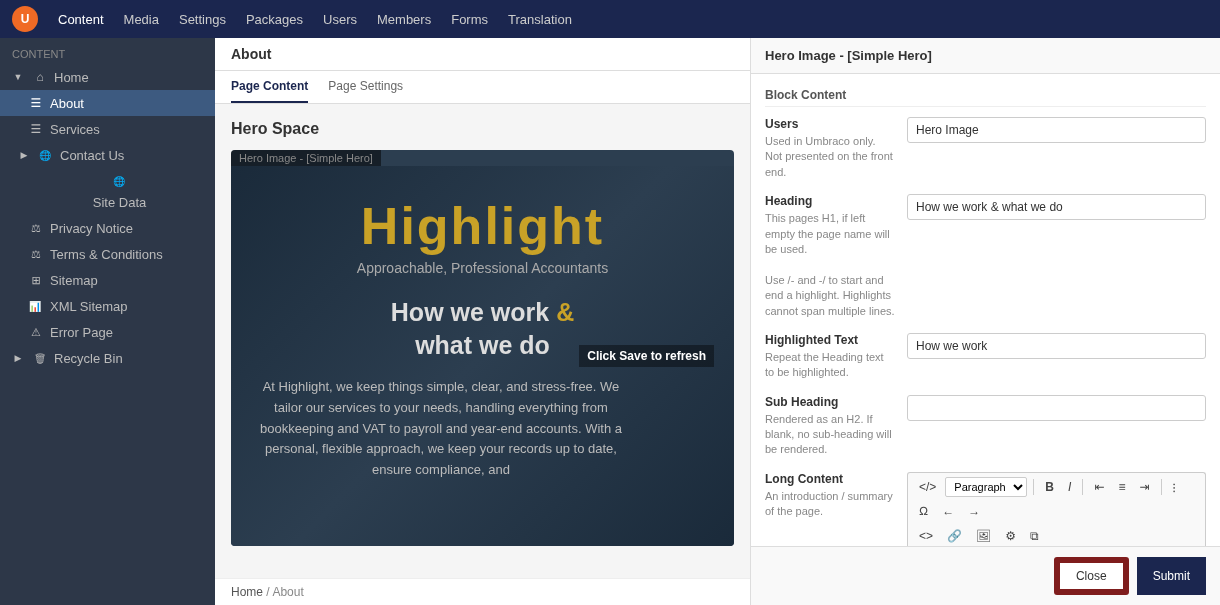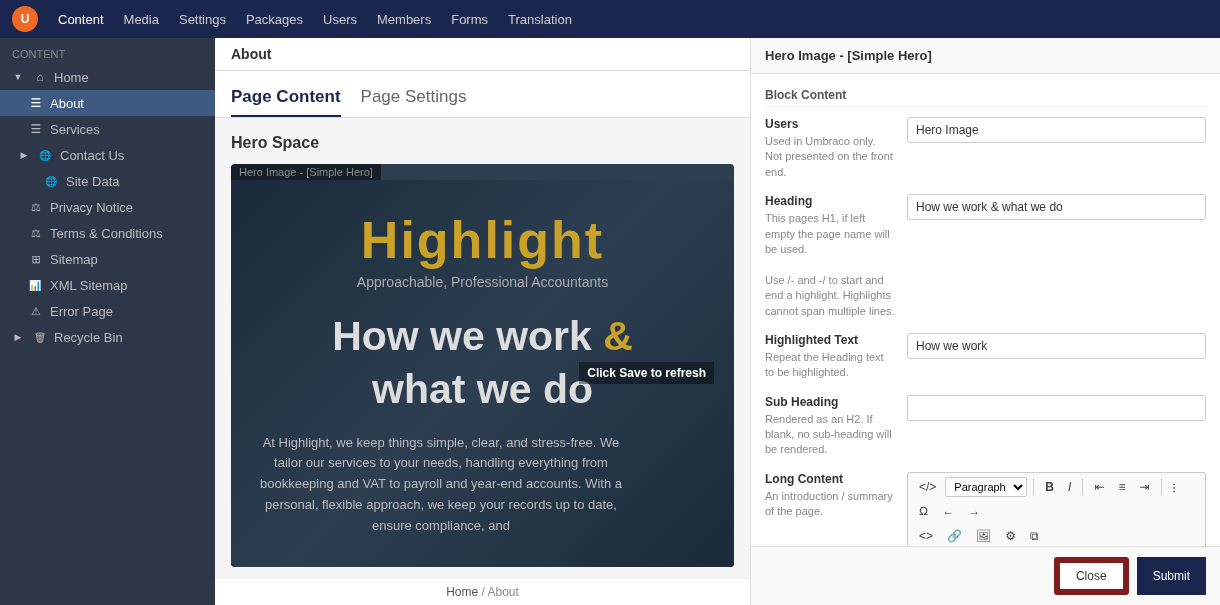--- a/index.html
+++ b/index.html
@@ -102,25 +102,24 @@
     }
     .content-tabs {
       background: #fff;
       border-bottom: 1px solid #ddd;
       display: flex;
       padding: 0 16px;
       gap: 20px;
     }
     .content-tab {
       padding: 8px 0;
-      font-size: 17px;
+      font-size: 12px;
       cursor: pointer;
       color: #666;
       border-bottom: 2px solid transparent;
-      margin-top: 8px;
     }
     .content-tab.active {
       color: #1b264f;
       border-bottom-color: #1b264f;
       font-weight: bold;
     }
     .content-body {
       flex: 1;
       overflow: auto;
       padding: 16px;
@@ -162,21 +161,21 @@
       letter-spacing: 2px;
       margin-bottom: 4px;
     }
     .hero-tagline {
       font-size: 14px;
       color: #aaa;
       text-align: center;
       margin-bottom: 20px;
     }
     .hero-heading {
-      font-size: 41px;
+      font-size: 25px;
       font-weight: bold;
       text-align: center;
       color: #ddd;
       line-height: 1.3;
       margin-bottom: 16px;
     }
     .hero-heading .highlight { color: #c9a227; }
     .hero-body-text {
       font-size: 13px;
       color: #bbb;
@@ -194,21 +193,20 @@
       padding: 4px 8px;
       font-size: 12px;
       font-weight: bold;
     }
     .breadcrumb {
       padding: 6px 16px;
       font-size: 12px;
       color: #888;
       background: #fff;
       border-top: 1px solid #eee;
-      text-align: center;
     }
     .breadcrumb a { color: #555; text-decoration: none; }
 
     
     .right-panel {
       width: 470px;
       background: #fff;
       border-left: 1px solid #ddd;
       display: flex;
       flex-direction: column;
@@ -391,21 +389,21 @@
       <span class="sidebar-icon icon-page"></span>
       <span>Services</span>
     </div>
 
     <div class="sidebar-item" style="padding-left:16px;">
       <span class="sidebar-icon icon-expand"></span>
       <span class="sidebar-icon icon-globe"></span>
       <span>Contact Us</span>
     </div>
 
-    <div class="sidebar-item" style="padding-left:44px;">
+    <div class="sidebar-item" style="padding-left:32px;flex-direction:column;">
       <span class="sidebar-icon icon-globe"></span>
       <span>Site Data</span>
     </div>
 
     <div class="sidebar-item" style="padding-left:28px;">
       <span class="sidebar-icon icon-scale"></span>
       <span>Privacy Notice</span>
     </div>
 
     <div class="sidebar-item" style="padding-left:28px;">

